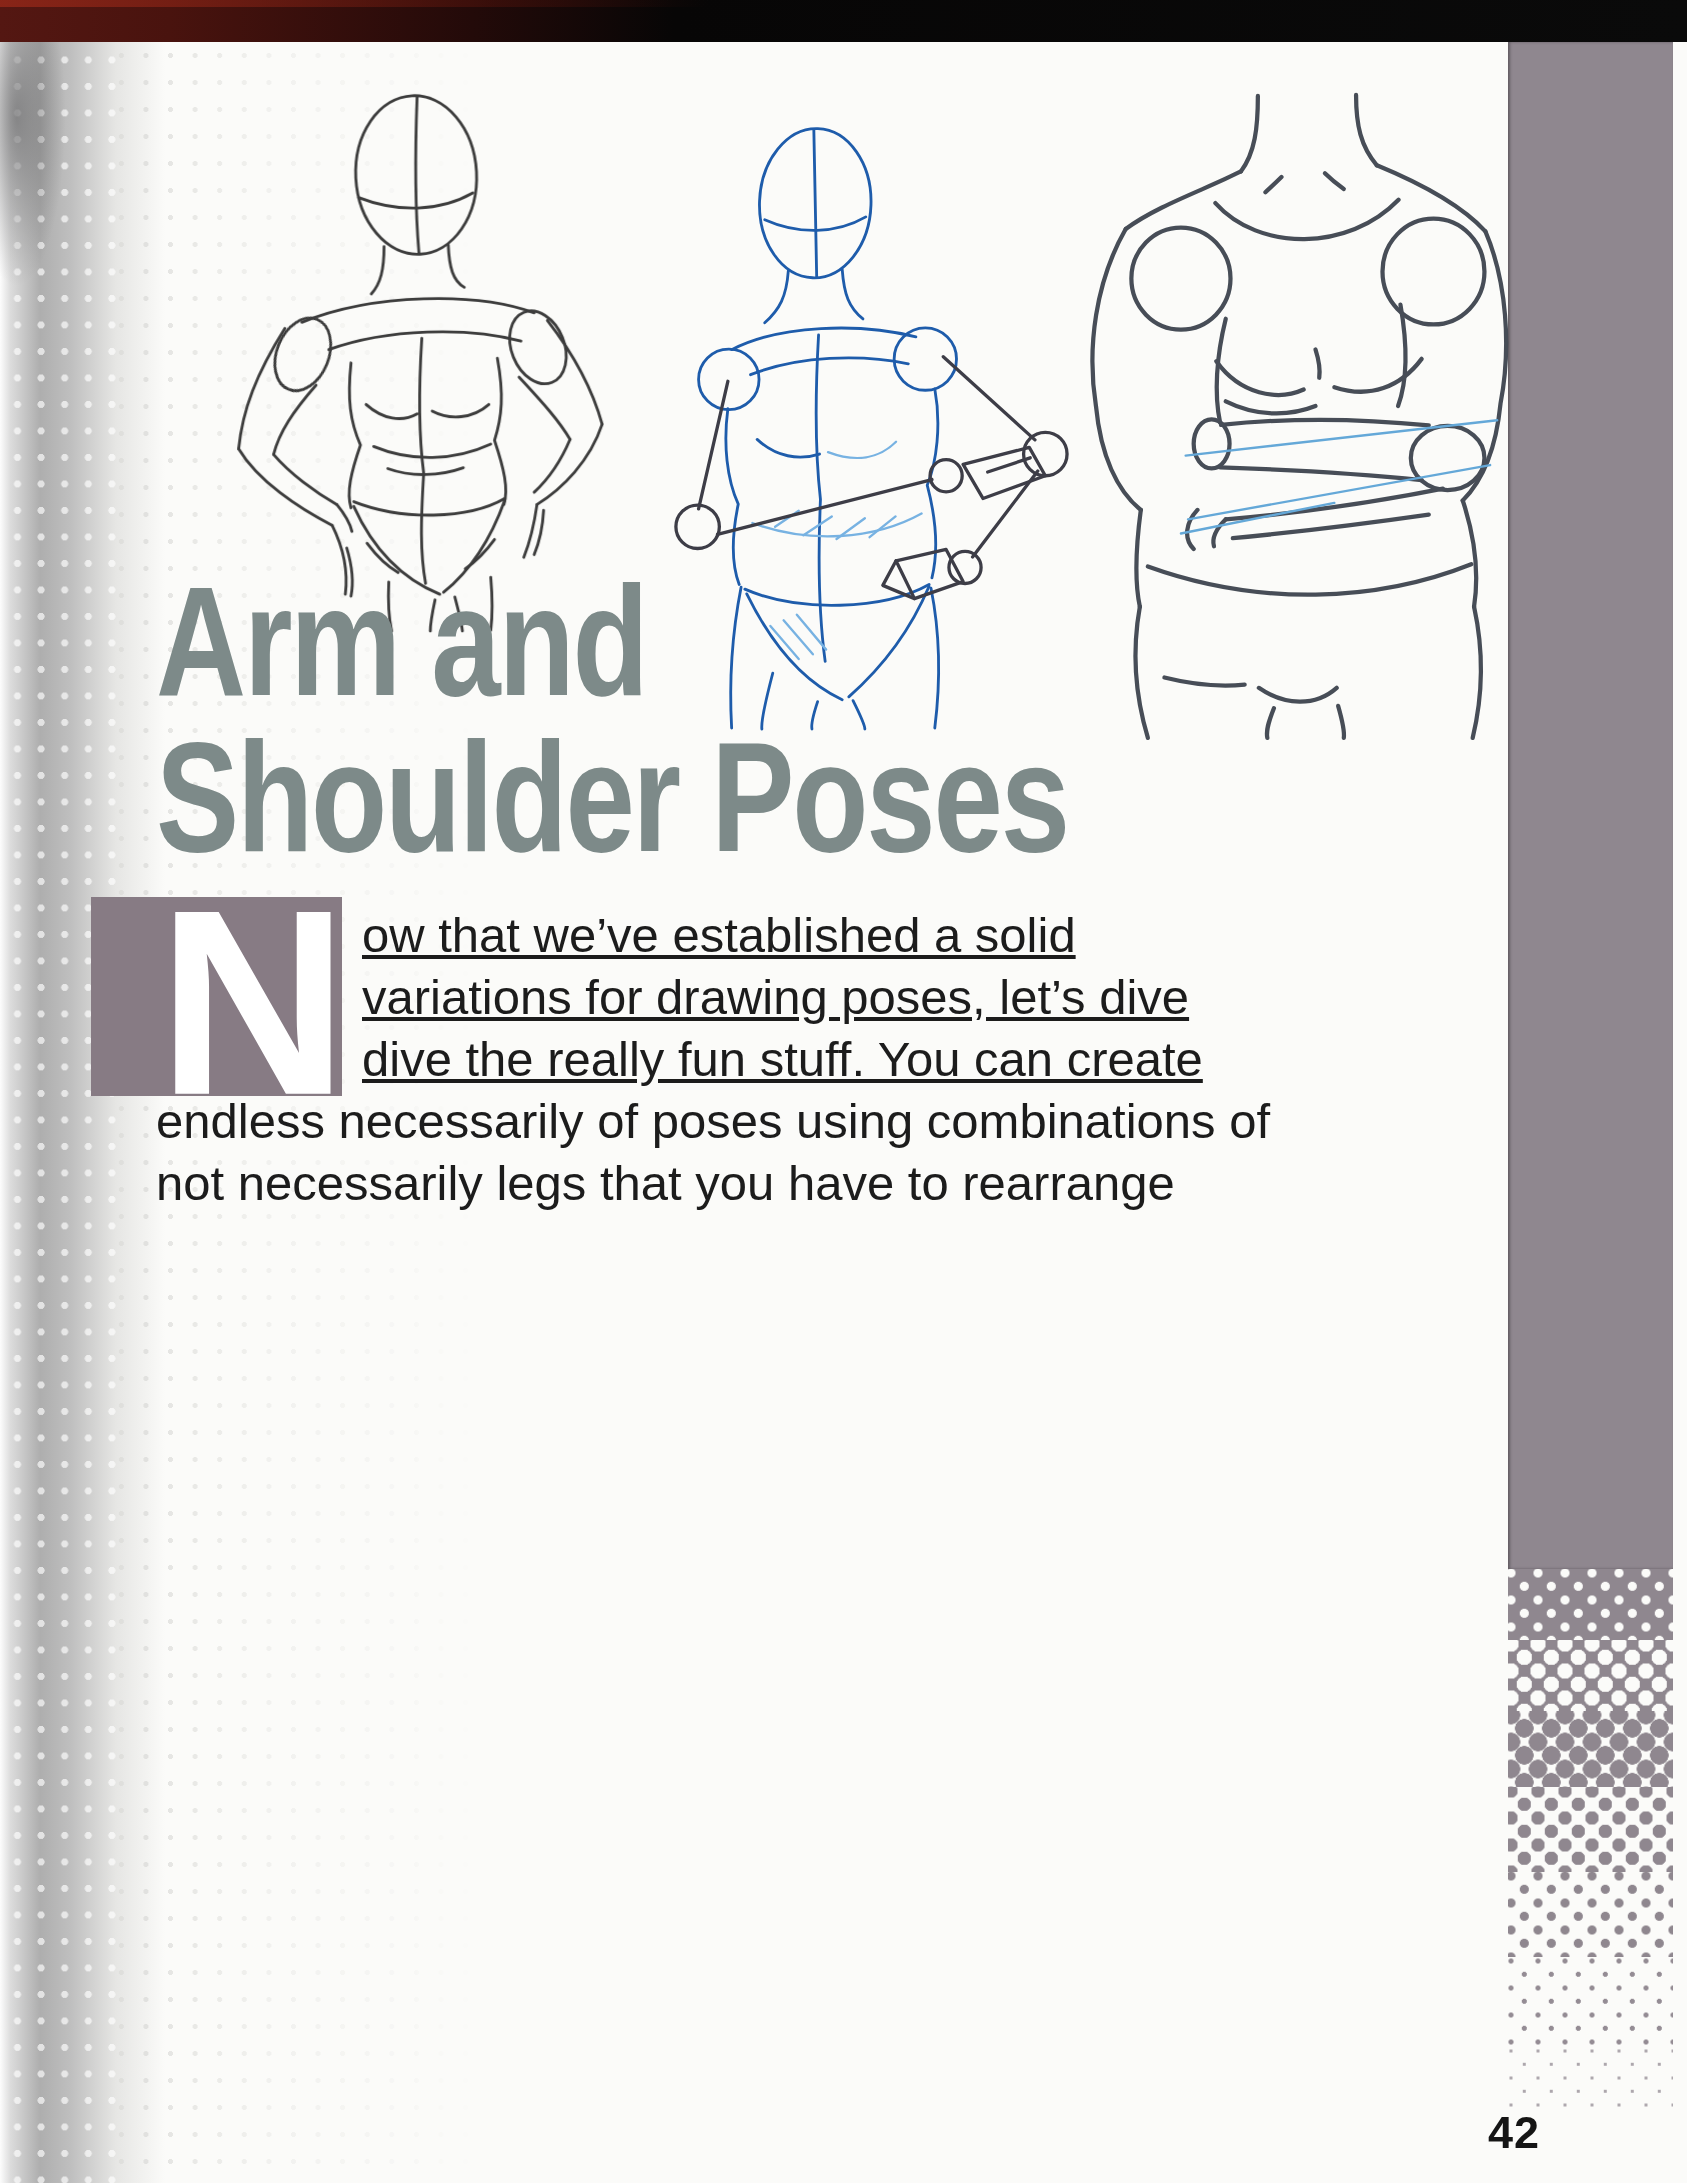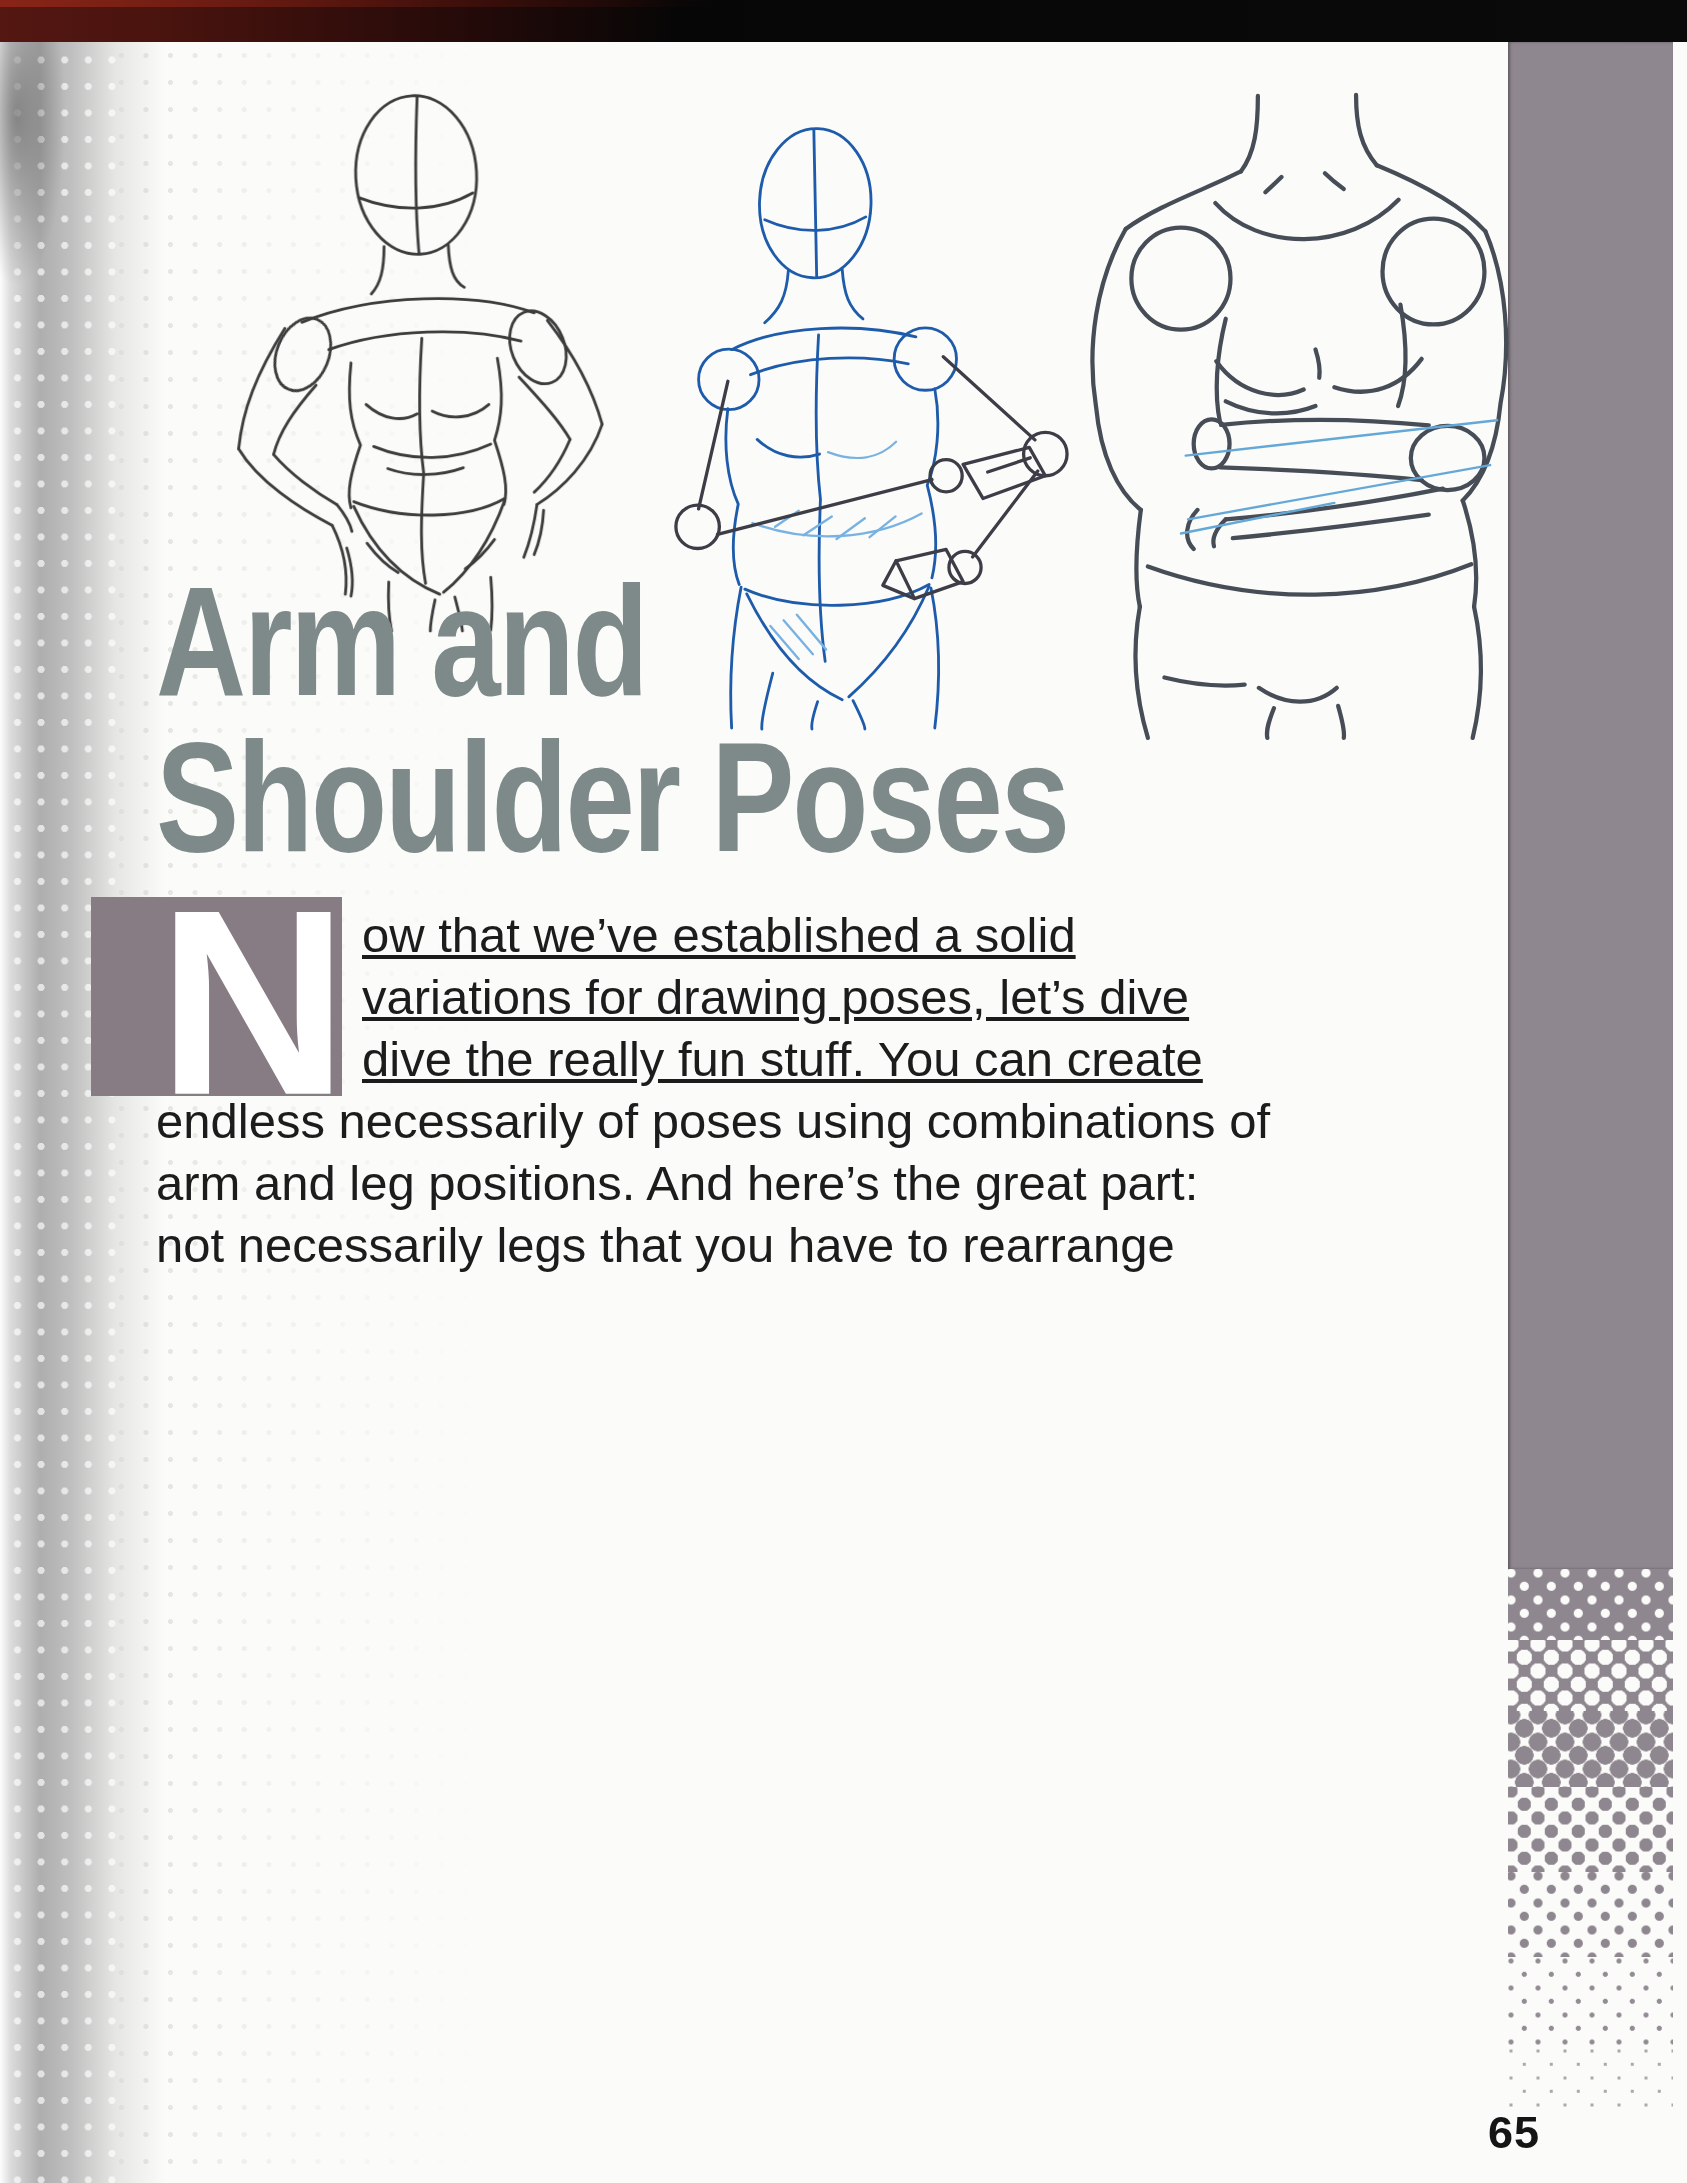--- a/index.html
+++ b/index.html
@@ -259,18 +259,17 @@
   <svg width="251" height="199" viewBox="0 0 531 422">
     <text x="545" y="417" text-anchor="end" font-family="Liberation Sans, sans-serif" font-size="560" font-weight="bold" fill="#ffffff">N</text>
   </svg>
 </div>
 
 <div class="abs bodytext">
   <div class="bline indent">ow that we’ve established a solid</div>
   <div class="bline indent">variations for drawing poses, let’s dive</div>
   <div class="bline indent">dive the really fun stuff. You can create</div>
   <div class="bline">endless necessarily of poses using combinations of</div>
-  <div class="bline">arm and leg positions. And here’s the great part:</div>
   <div class="bline">not necessarily legs that you have to rearrange</div>
 </div>
 
-<div class="abs pagenum">65</div>
+<div class="abs pagenum">42</div>
 
 
 </body></html>

